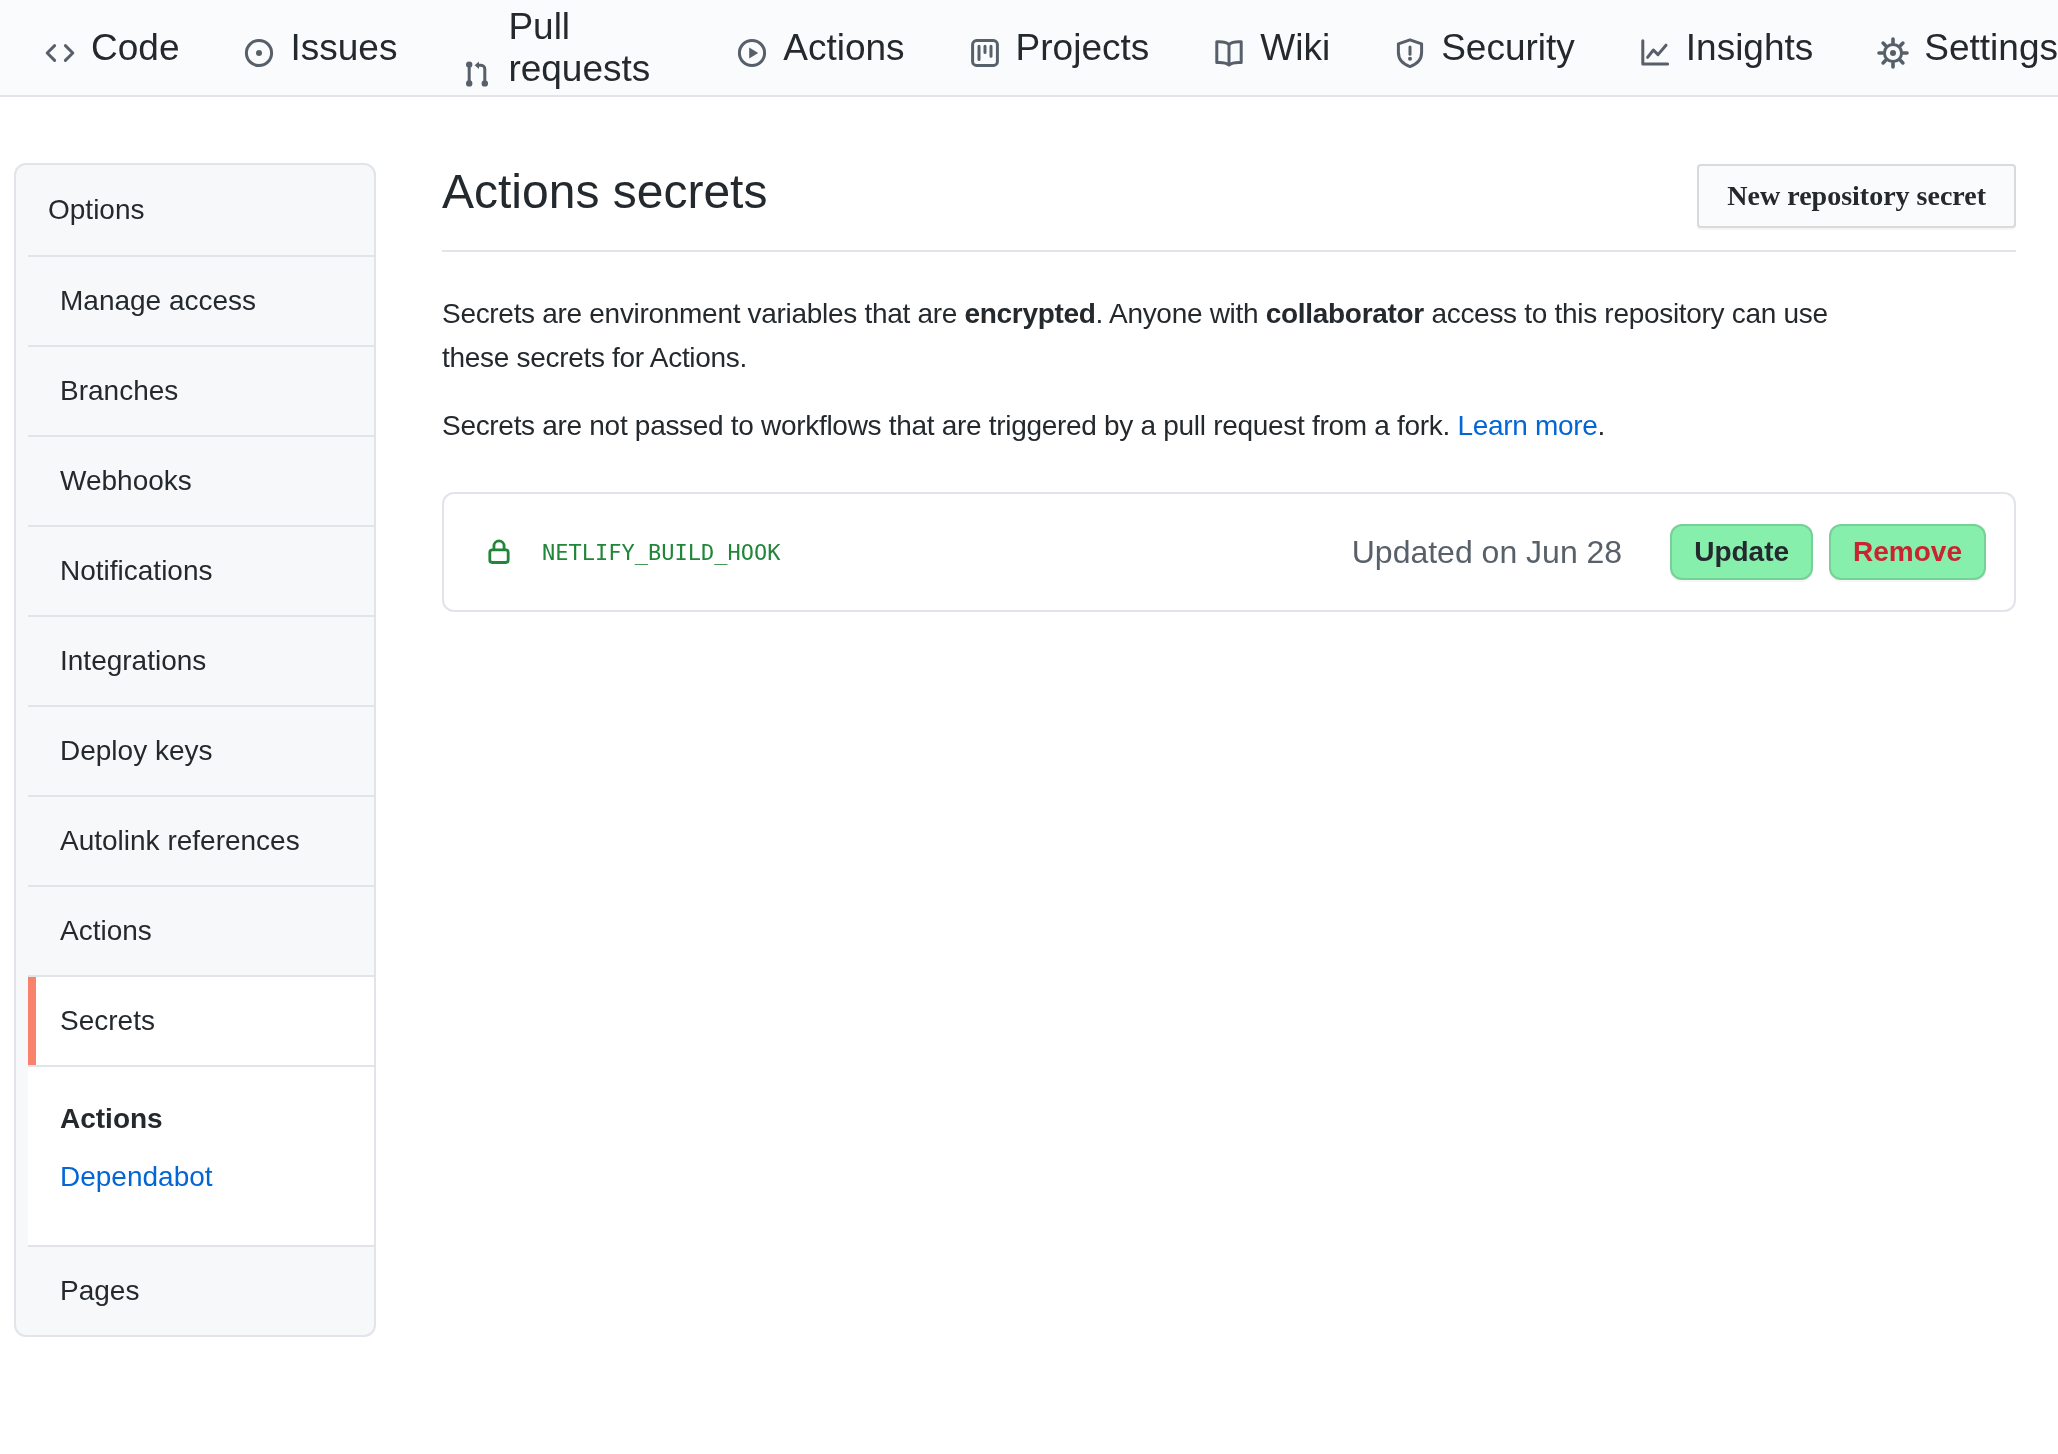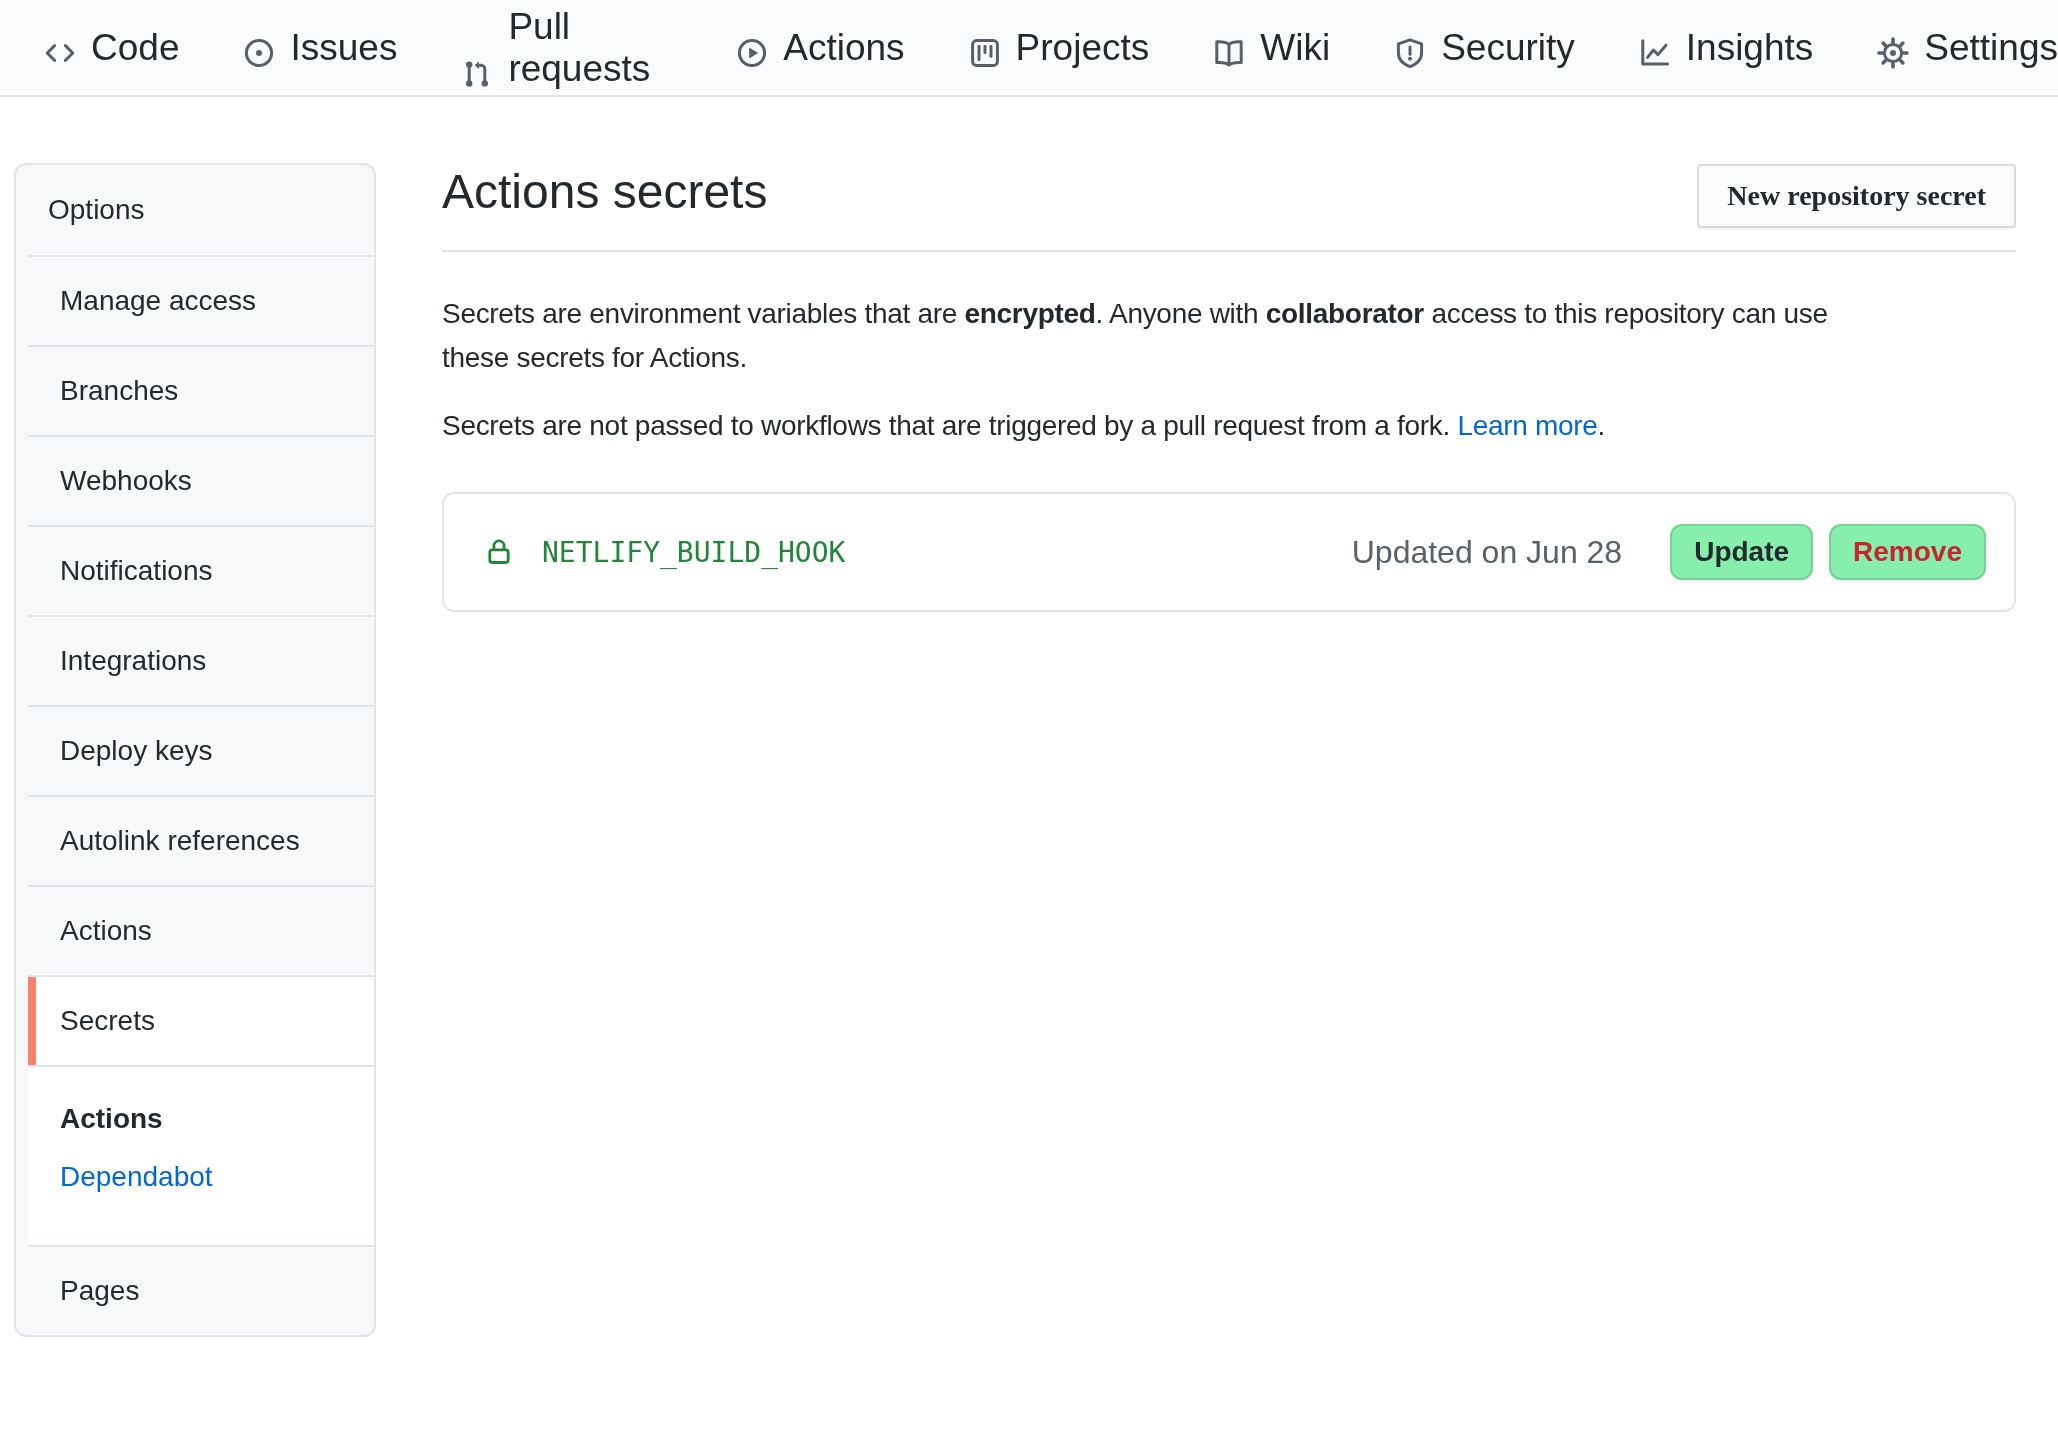--- a/index.html
+++ b/index.html
@@ -58,21 +58,21 @@
     box-shadow: 0 2px 0 rgba(27,31,35,0.04);
   }
   .desc { margin-top: 40px; font-size: 28px; line-height: 44px; letter-spacing: -0.3px; }
   .desc + .desc { margin-top: 24px; }
   .desc .b { font-weight: 700; }
   .link { color: #0366d6; text-decoration: none; cursor: pointer; }
 
   .secretbox { margin-top: 44px; border: 2px solid #e1e4e8; border-radius: 12px; }
   .secret-row { display: flex; align-items: center; height: 116px; padding: 0 28px 0 40px; }
   .lock { width: 30px; height: 30px; color: #22863a; flex: none; }
-  .secret-name { margin-left: 28px; font-family: "DejaVu Sans Mono", monospace; font-size: 28px; color: #22863a; }
+  .secret-name { margin-left: 28px; font-family: "DejaVu Sans Mono", monospace; font-size: 22px; color: #22863a; }
   .updated { margin-left: auto; font-size: 32px; color: #586069; }
   .btn-sm {
     font-family: inherit; font-size: 28px; font-weight: 600;
     background: #86efac; border: 2px solid rgba(27,31,35,0.15);
     border-radius: 12px; padding: 10px 22px; cursor: pointer;
     box-shadow: 0 2px 0 rgba(27,31,35,0.04);
   }
   .btn-update { margin-left: 48px; color: #24292e; }
   .btn-remove { margin-left: 16px; color: #cb2431; }
 </style>

